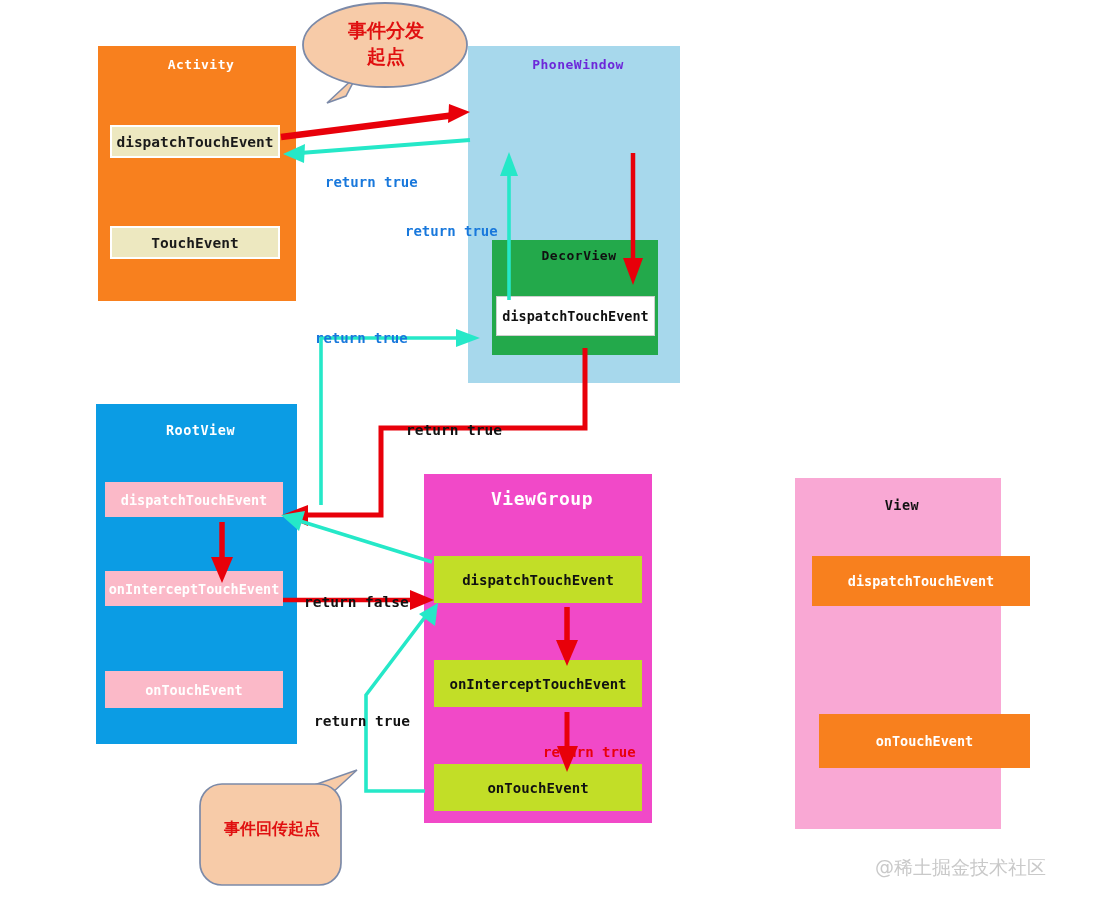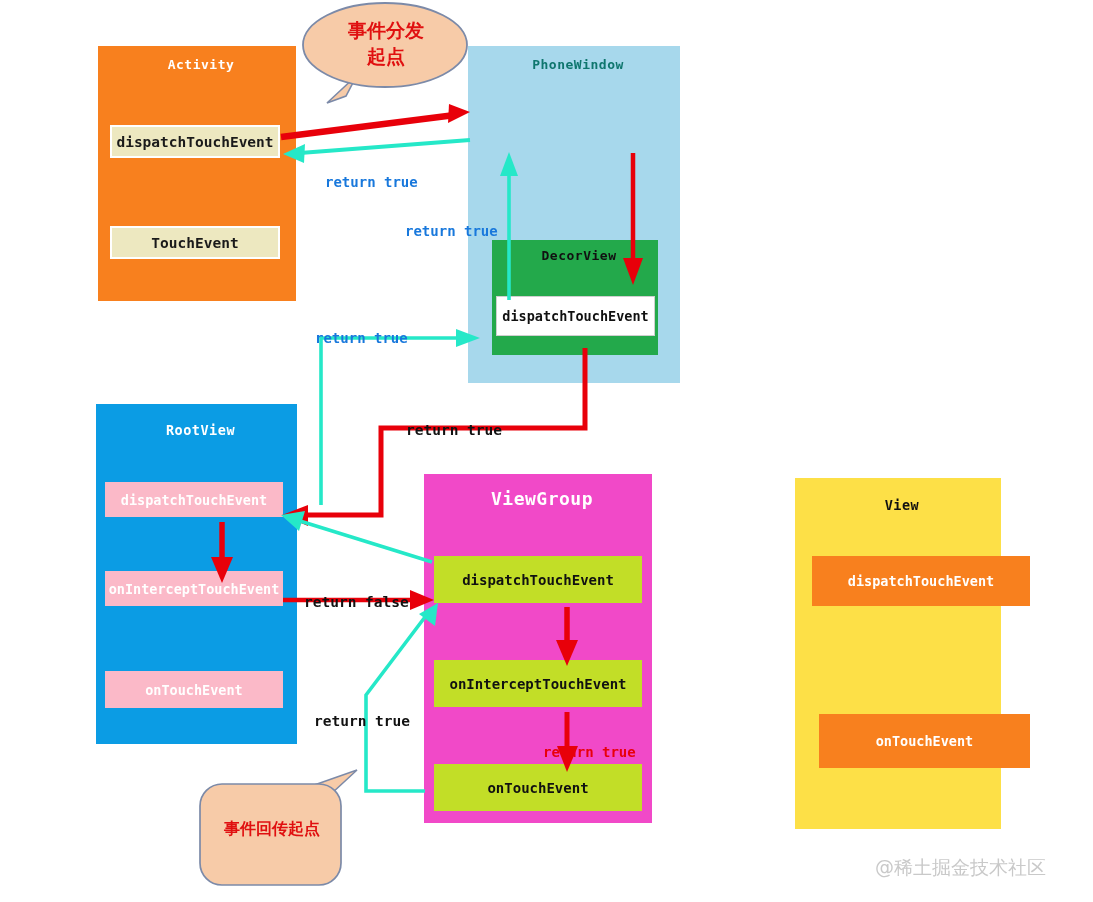--- a/index.html
+++ b/index.html
@@ -31,39 +31,39 @@
     white-space:nowrap;
   }
 
   
   #activity{left:98px;top:46px;width:198px;height:255px;background:#F8801E;}
   #activity .ctitle{top:11px;font-size:13px;color:#ffffff;}
   .node-cream{background:#EDE8C0;border:2px solid #ffffff;color:#1a1a1a;font-size:14.5px;}
 
   
   #phonewindow{left:468px;top:46px;width:212px;height:337px;background:#A7D8EC;}
-  #phonewindow .ctitle{top:11px;font-size:13px;color:#0f766e;}
+  #phonewindow .ctitle{top:11px;font-size:13px;color:#6d28d9;}
   .node-white{background:#ffffff;border:1px solid #cfcfcf;color:#111;font-size:13.5px;}
 
   
   #decorview{left:492px;top:240px;width:166px;height:115px;background:#23A94B;}
   #decorview .ctitle{top:8px;font-size:13px;color:#111111;}
 
   
   #rootview{left:96px;top:404px;width:201px;height:340px;background:#0B9CE4;}
   #rootview .ctitle{top:18px;font-size:13.5px;color:#ffffff;}
   .node-pink{background:#FBB9C8;color:#ffffff;font-size:13.5px;}
 
   
   #viewgroup{left:424px;top:474px;width:228px;height:349px;background:#F149C8;}
   #viewgroup .ctitle{top:14px;font-size:18px;color:#ffffff;}
   .node-lime{background:#C2DE27;color:#111111;font-size:14px;}
 
   
-  #view{left:795px;top:478px;width:206px;height:351px;background:#fde047;}
+  #view{left:795px;top:478px;width:206px;height:351px;background:#f9a8d4;}
   #view .ctitle{top:19px;font-size:13.5px;color:#111111;}
   .node-orange{background:#F8801E;color:#ffffff;font-size:13.5px;}
 
   
   .elabel{
     position:absolute;z-index:6;
     font-family:"DejaVu Sans Mono","Liberation Mono",monospace;
     font-weight:bold;white-space:nowrap;margin-top:16px;
   }
   .lbl-blue{color:#1878DC;font-size:14px;}

